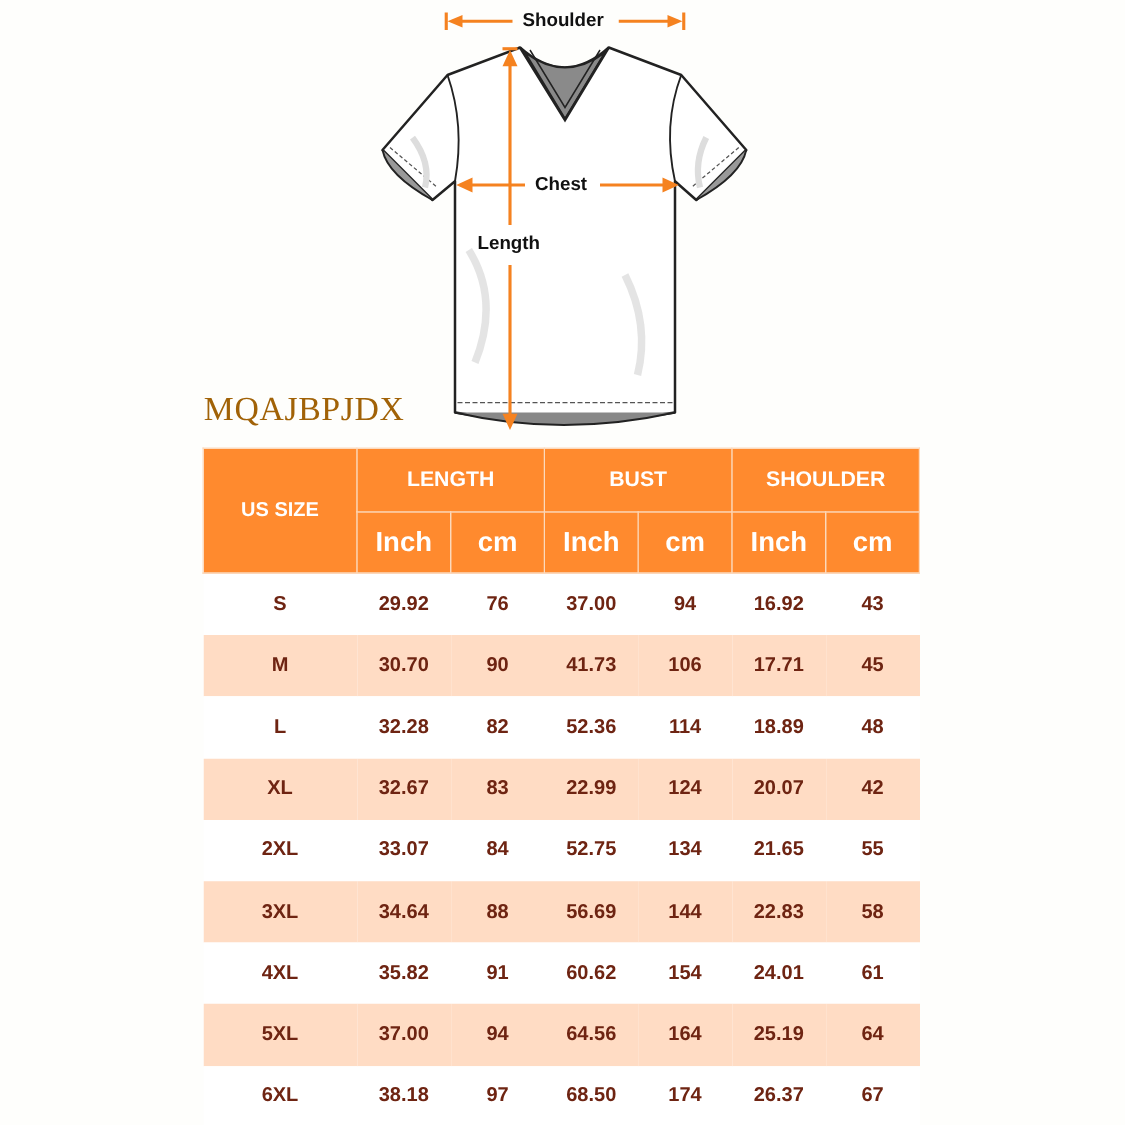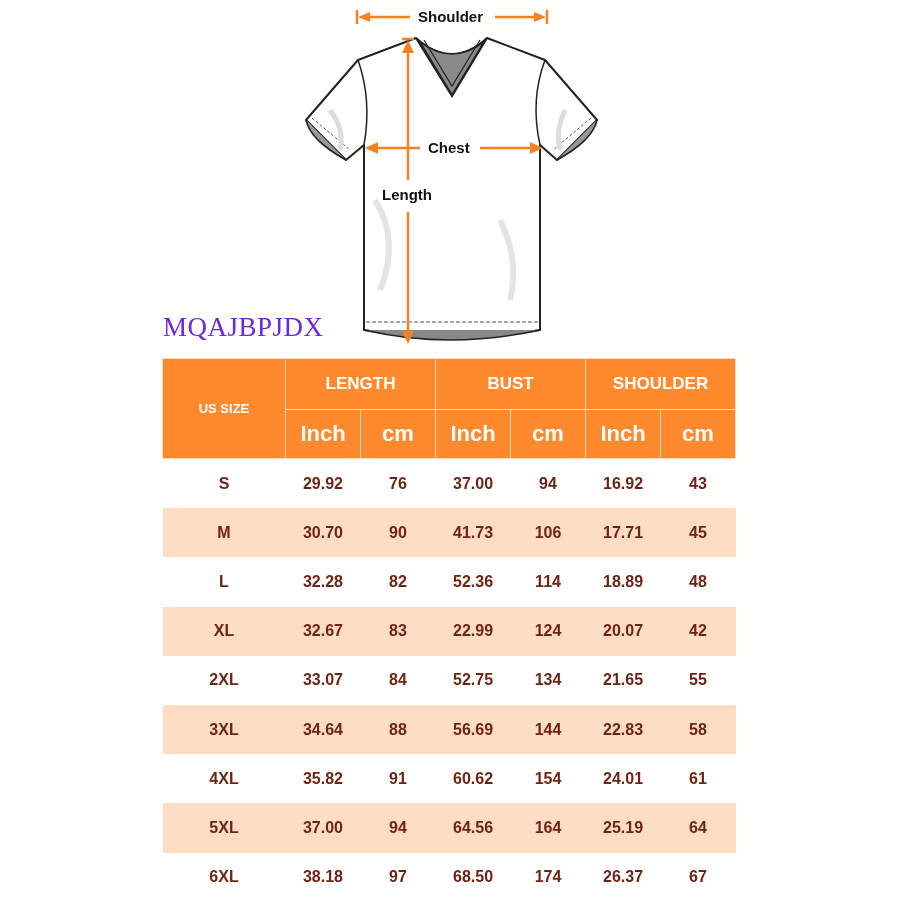--- a/index.html
+++ b/index.html
@@ -16,39 +16,39 @@
       font-family: "Liberation Sans", sans-serif;
       font-weight: bold;
       font-size: 15px;
       color: #111;
       background: transparent;
       white-space: nowrap;
     }
     .brand {
       position: absolute; left: 163px; top: 312px;
       font-family: "Liberation Serif", serif;
-      font-size: 27px; color: #6d28d9; letter-spacing: 0.5px;
+      font-size: 27px; color: #a16207; letter-spacing: 0.5px;
     }
     table.size-table {
       position: absolute; left: 162px; top: 358px;
       width: 573px;
       border-collapse: collapse;
       table-layout: fixed;
     }
     .size-table th {
       background: #ff8a2e;
       color: #ffffff;
       font-weight: bold;
       border: 1px solid #fbd9bd;
       padding: 0;
       text-align: center;
     }
     .size-table th.group { height: 50px; font-size: 17px; }
     .size-table th.unit { height: 48px; font-size: 22px; }
-    .size-table th.size-col { font-size: 13px; }
+    .size-table th.size-col { font-size: 16px; }
     .size-table td {
       height: 49.2px;
       text-align: center;
       color: #6e2412;
       font-weight: bold;
       font-size: 16px;
       padding: 0;
       border: none;
     }
     .size-table tr.even td { background: #ffdcc4; }

